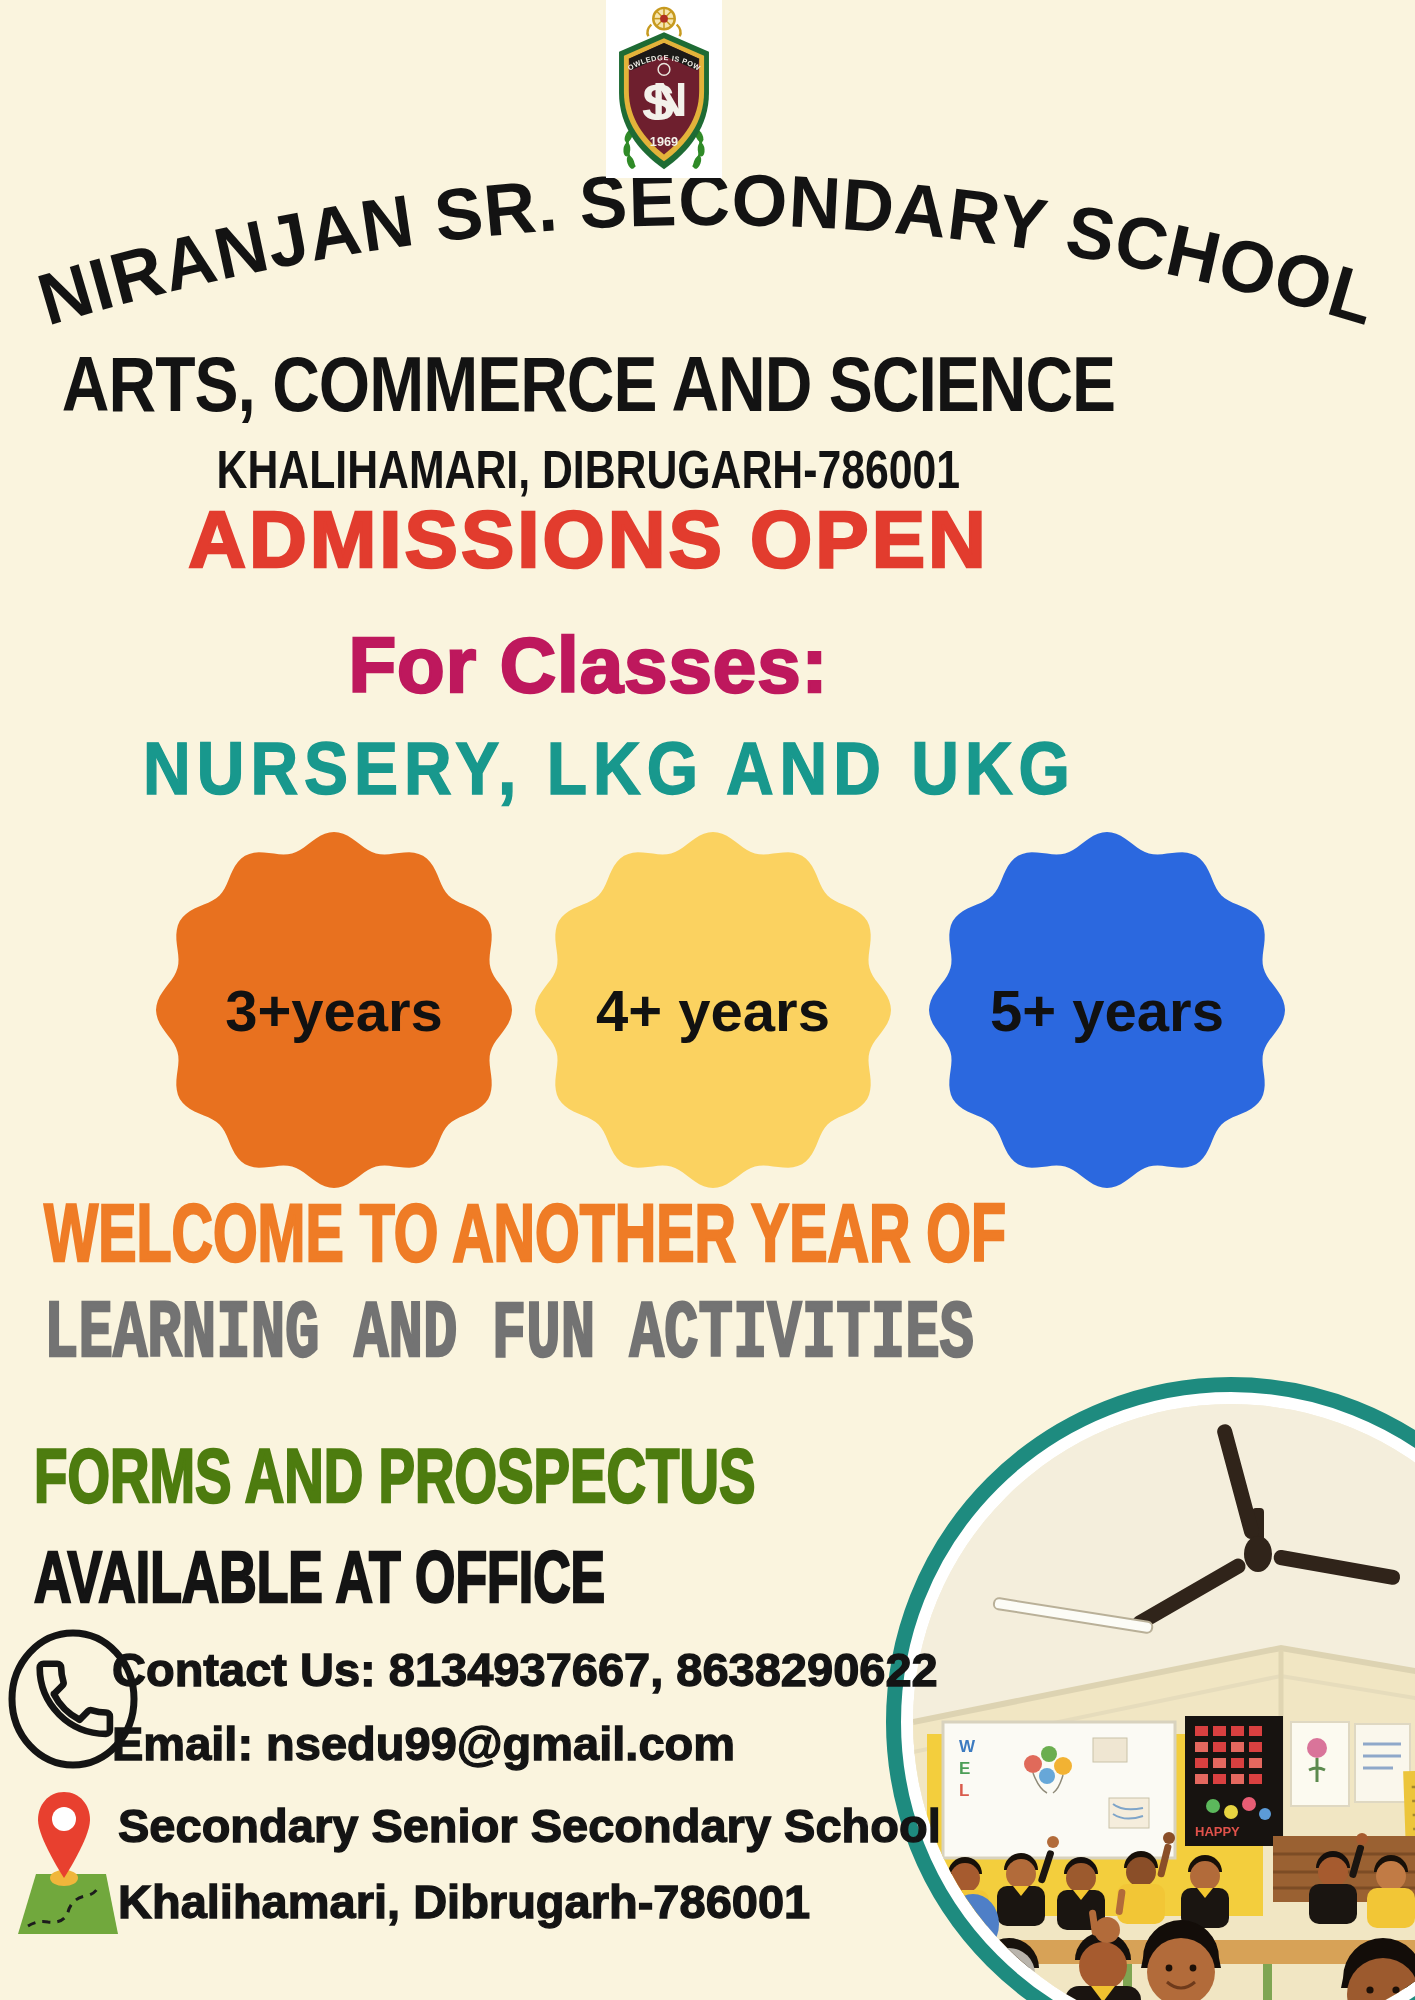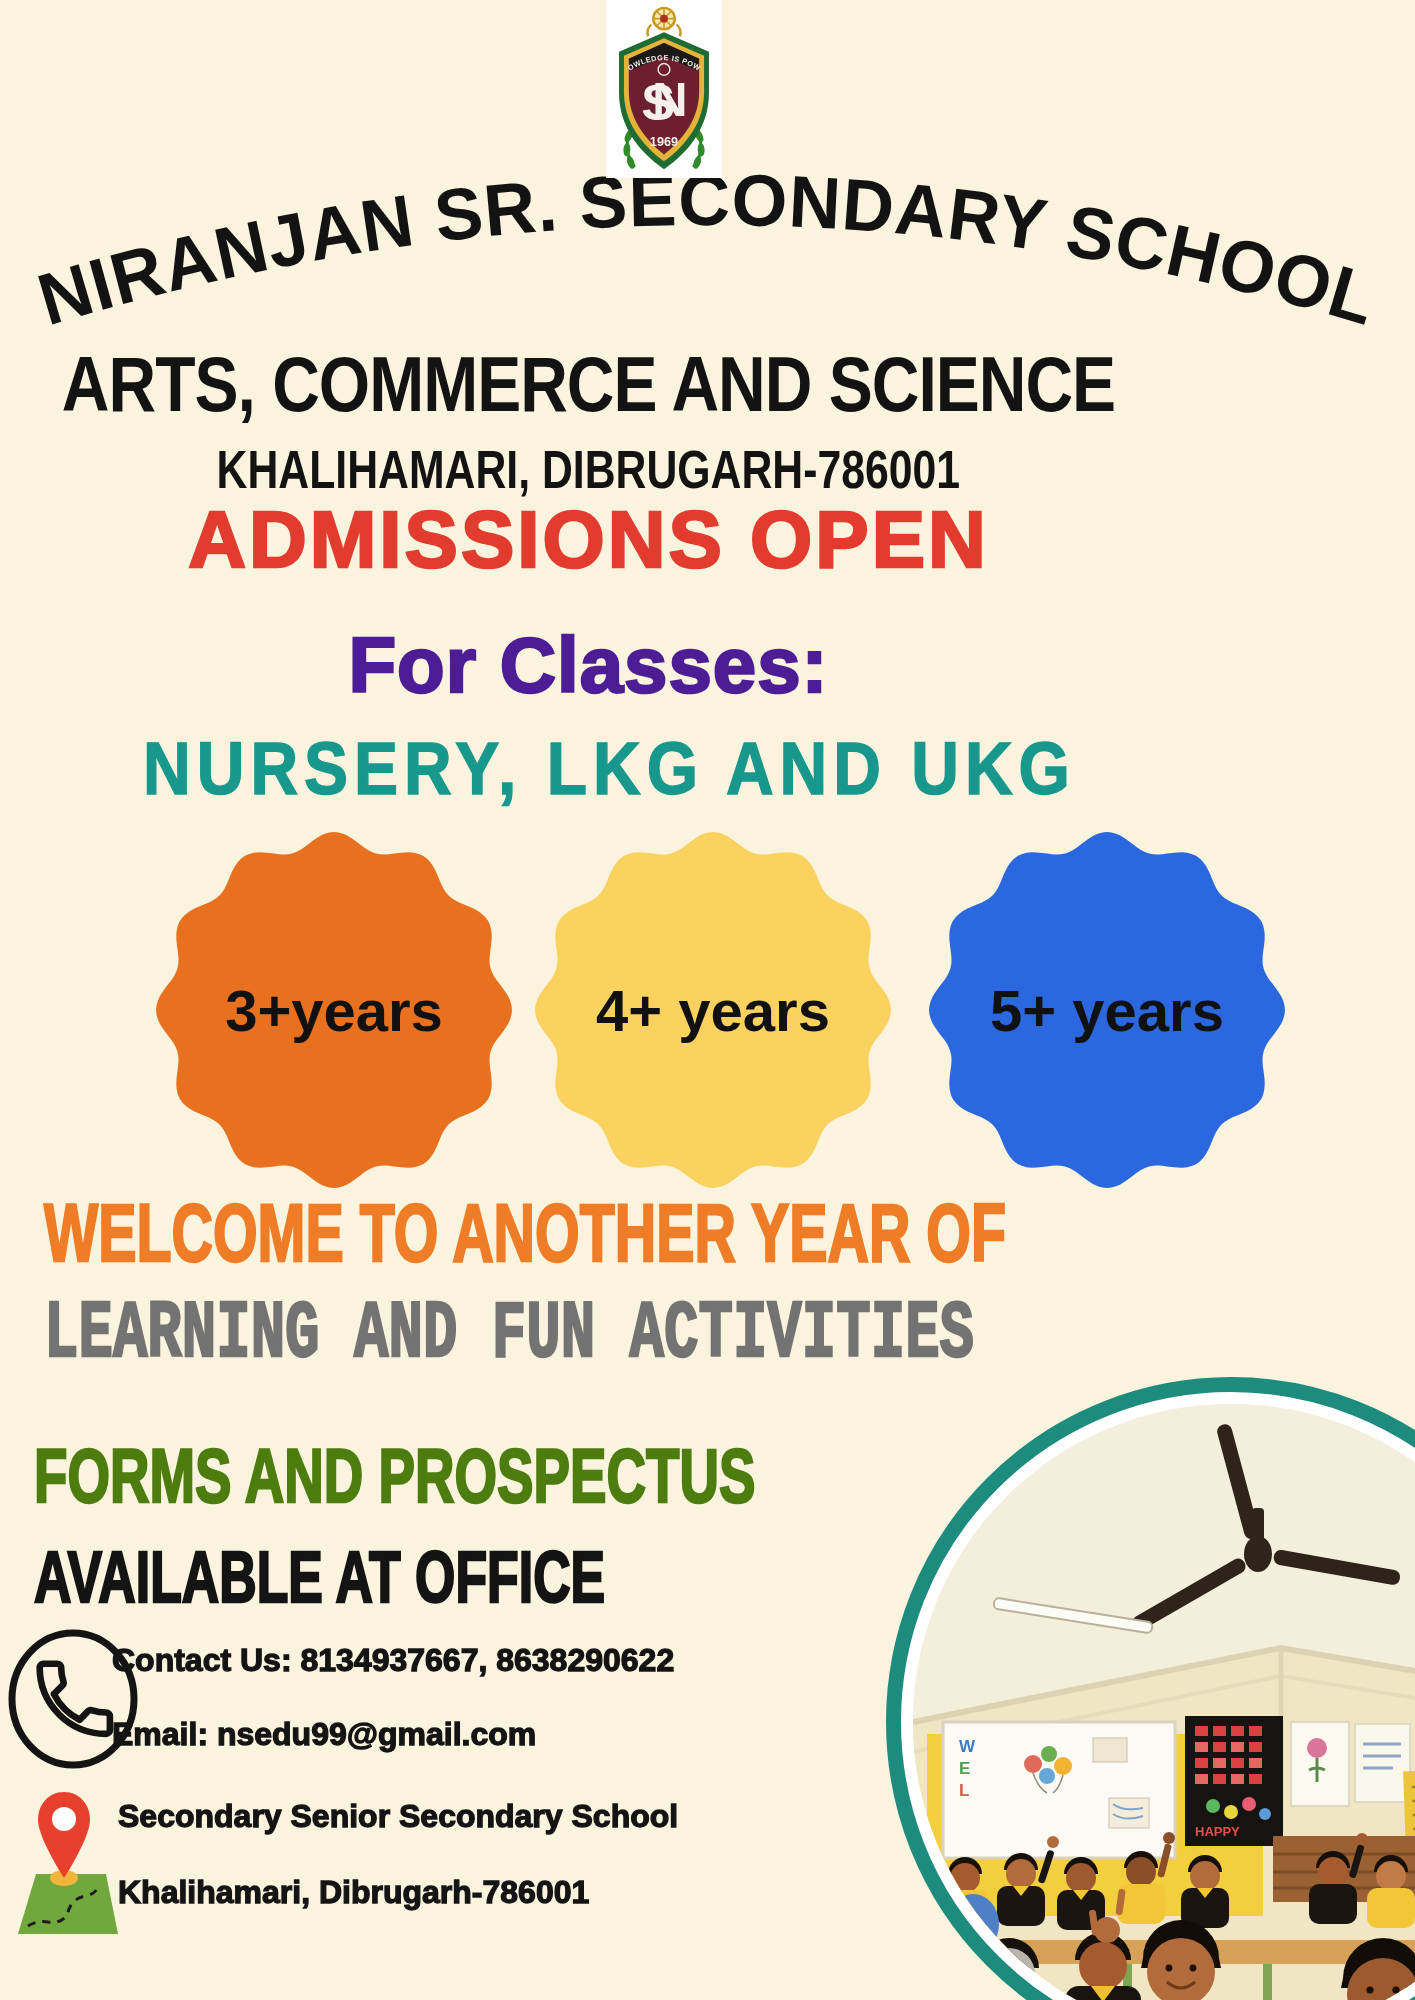--- a/index.html
+++ b/index.html
@@ -12,29 +12,29 @@
   .ty{display:inline-block;transform:scaleY(var(--sy,1));transform-origin:center;}
   .txy{display:inline-block;transform:scale(var(--sx,1),var(--sy,1));transform-origin:center;}
   .lx{position:absolute;white-space:nowrap;}
   .lx span{display:inline-block;transform:scaleX(var(--sx,1));transform-origin:left top;}
   .bold{font-weight:bold;}
   .fat{-webkit-text-stroke:2.5px currentColor;}
   .fat-sm{-webkit-text-stroke:1.3px currentColor;}
   #subtitle{top:346px;font-size:66px;color:#131313;letter-spacing:-1px;}
   #addr-top{top:444px;font-size:45px;color:#131313;}
   #admissions{top:494px;font-size:80px;color:#E23C2E;letter-spacing:3px;}
-  #for-classes{top:620px;font-size:78px;color:#4c1d95;letter-spacing:1px;}
+  #for-classes{top:620px;font-size:78px;color:#be185d;letter-spacing:1px;}
   #classes{top:730px;font-size:66px;color:#18988D;letter-spacing:6px;padding-left:21px;}
   .badge{position:absolute;top:828px;width:364px;height:364px;}
   .badge text{font-size:58px;font-weight:bold;fill:#111;}
   #welcome1{left:44px;top:1186px;font-size:82px;color:#EF7C26;--sx:.70;}
   #welcome2{left:44px;top:1288px;font-size:82px;color:#737373;font-family:Liberation Mono, monospace;--sx:.70;}
   #forms1{left:34px;top:1432px;font-size:76px;color:#4d7c0f;--sx:.72;}
   #forms2{left:34px;top:1536px;font-size:72px;color:#141414;--sx:.72;}
-  .contact-text{color:#141414;font-size:32px;font-weight:bold;white-space:nowrap;z-index:5;}
+  .contact-text{color:#141414;font-size:47px;font-weight:bold;white-space:nowrap;z-index:5;}
   #contact-phone{left:112px;top:1642px;}
   #contact-email{left:112px;top:1716px;}
   #loc1{left:118px;top:1798px;}
   #loc2{left:118px;top:1874px;}
   #photo-circle{
     left:886px;top:1377px;width:690px;height:690px;box-sizing:border-box;
     border:15px solid #1E8B7F;border-radius:50%;background:#FFFFFF;z-index:1;
   }
   #photo-inner{
     position:absolute;left:12px;top:12px;right:12px;bottom:12px;

